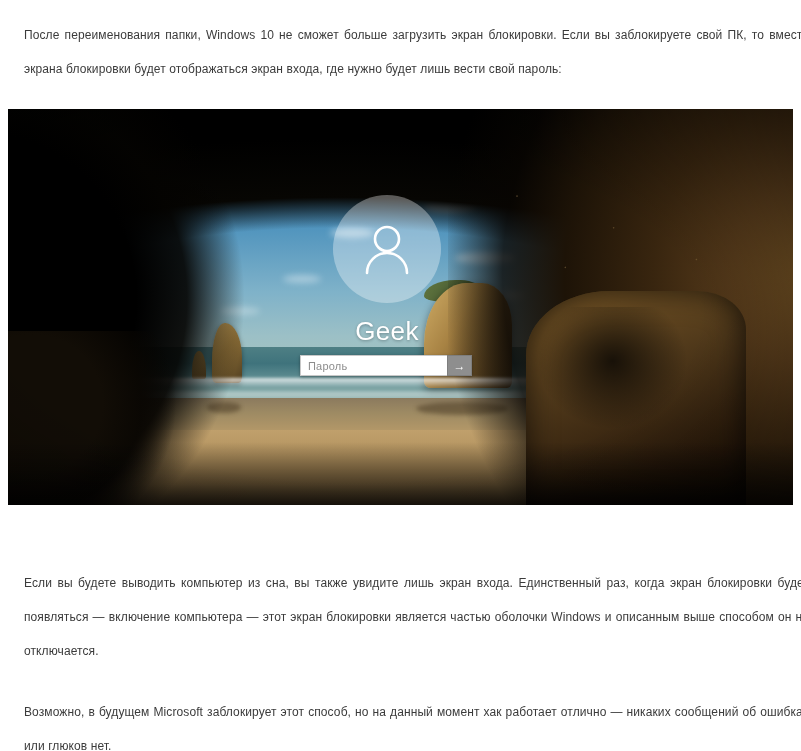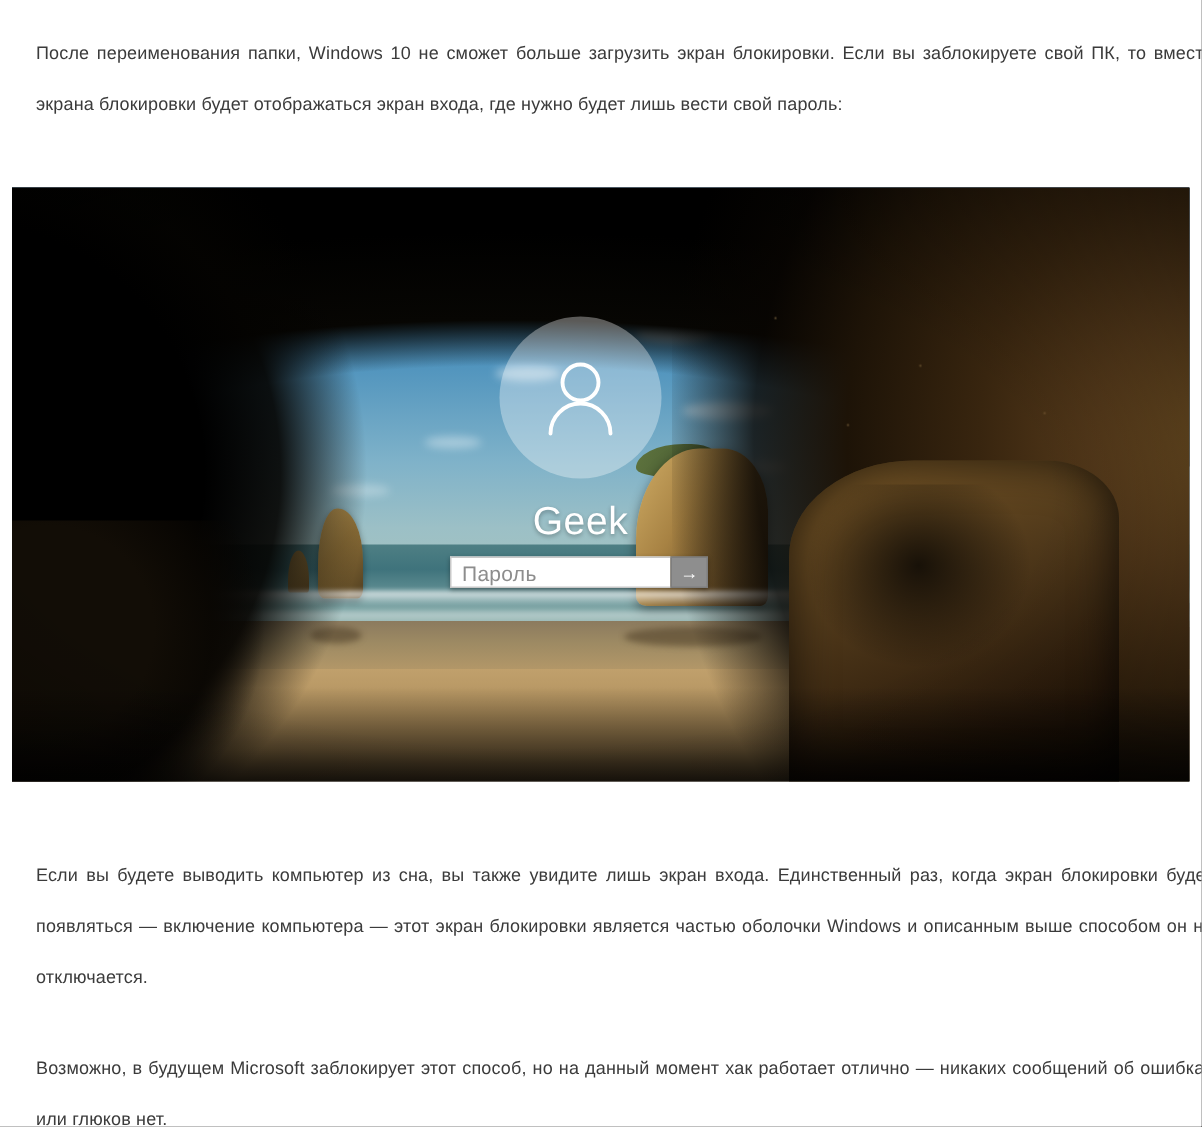--- a/index.html
+++ b/index.html
@@ -29,21 +29,21 @@
     letter-spacing:0.1px;
   }
   #para-1{position:absolute;left:8px;top:2px;width:785px;}
   #para-2{position:absolute;left:8px;top:550px;width:785px;}
   #para-3{position:absolute;left:8px;top:679px;width:785px;}
 
   
   .shot{
     position:absolute;
     left:8px;
-    top:125px;
+    top:109px;
     width:785px;
     height:396px;
     overflow:hidden;
     background:#000;
   }
   .scene{position:absolute;inset:0;overflow:hidden;}
 
   
   .sky{
     position:absolute;
@@ -226,21 +226,21 @@
   .pwd-field{
     flex:1 1 auto;
     background:#ffffff;
     border:1px solid #c8c8c8;
     border-right:none;
     box-sizing:border-box;
     display:flex;align-items:center;
     padding-left:7px;
   }
   .pwd-placeholder{
-    font-size:14px;
+    font-size:11px;
     color:#8d8d8d;
     letter-spacing:.2px;
   }
   .pwd-submit{
     width:25px;
     background:#8e8e8e;
     border:1px solid #7e7e7e;
     box-sizing:border-box;
     display:flex;align-items:center;justify-content:center;
     color:#ffffff;

